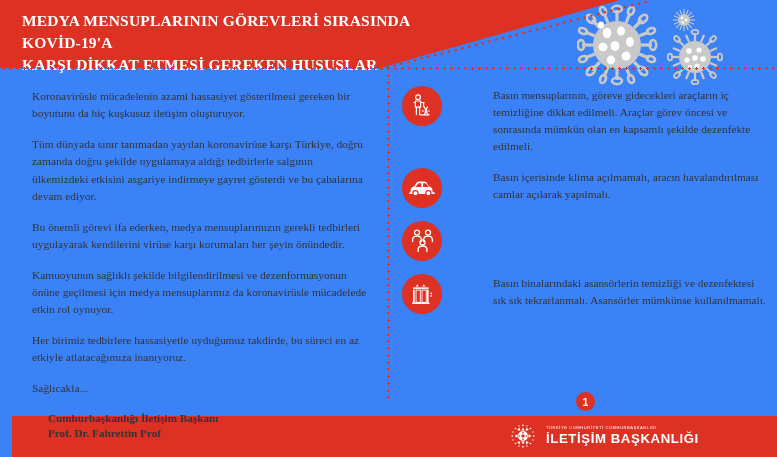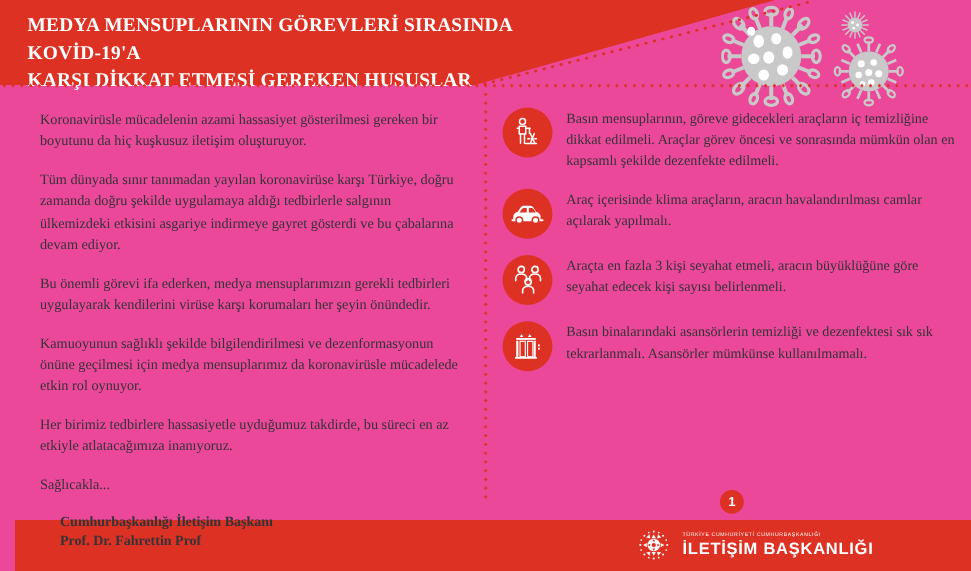--- a/index.html
+++ b/index.html
@@ -4,21 +4,21 @@
 <style>
   html, body {
     margin: 0;
     padding: 0;
     background: #ffffff;
   }
   .page {
     position: relative;
     width: 777px;
     height: 457px;
-    background: #ec4899;
+    background: #3b82f6;
     overflow: hidden;
     font-family: "Liberation Serif", serif;
   }
 
   
   .header-band {
     position: absolute;
     left: 0;
     top: 0;
     width: 620px;
@@ -118,20 +118,21 @@
     position: absolute;
     left: 402px;
     top: 86px;
     width: 368px;
     z-index: 4;
   }
   .tip {
     display: flex;
     align-items: flex-start;
     margin-bottom: 13px;
+    gap: 40px;
   }
   .tip-icon {
     flex: 0 0 auto;
     width: 40px;
     height: 40px;
     border-radius: 50%;
     background: #dd3124;
     margin-right: 11px;
     position: relative;
     display: flex;
@@ -389,37 +390,36 @@
           <g fill="#dd3124">
             <path d="M9.6 10.2 c0.4-0.6 0.9-0.9 1.7-0.9 h2.1 v3.6 H7.6 z"></path>
             <path d="M15.1 9.3 h2 c0.8 0 1.3 0.3 1.7 0.9 l2 2.7 h-5.7 z"></path>
           </g>
           <g fill="#ffffff" stroke="#dd3124" stroke-width="1.2">
             <circle cx="7.4" cy="19.2" r="2.6"></circle>
             <circle cx="20.4" cy="19.2" r="2.6"></circle>
           </g>
         </svg>
       </div>
-      <div class="tip-text">Araç içerisinde klima araçların, aracın havalandırılması camlar açılarak yapılmalı.</div>
+      <div class="tip-text">Basın içerisinde klima açılmamalı, aracın havalandırılması camlar açılarak yapılmalı.</div>
     </div>
 
     <div class="tip">
       <div class="tip-icon">
         <svg width="27" height="27" viewBox="0 0 27 27" xmlns="http://www.w3.org/2000/svg">
           <g stroke="#ffffff" stroke-width="1.3" fill="none" stroke-linecap="round">
             <circle cx="8" cy="5.6" r="2.5"></circle>
             <path d="M3.6 14.6 v-1.8 c0-2.2 1.9-3.6 4.4-3.6 s4.4 1.4 4.4 3.6 v1.8"></path>
             <circle cx="19" cy="5.6" r="2.5"></circle>
             <path d="M14.6 14.6 v-1.8 c0-2.2 1.9-3.6 4.4-3.6 s4.4 1.4 4.4 3.6 v1.8"></path>
             <circle cx="13.5" cy="15.4" r="2.5"></circle>
             <path d="M9.1 24.4 v-1.8 c0-2.2 1.9-3.6 4.4-3.6 s4.4 1.4 4.4 3.6 v1.8"></path>
           </g>
         </svg>
       </div>
-      <div class="tip-text">Araçta en fazla 3 kişi seyahat etmeli, aracın büyüklüğüne göre seyahat edecek kişi sayısı belirlenmeli.</div>
     </div>
 
     <div class="tip">
       <div class="tip-icon">
         <svg width="26" height="26" viewBox="0 0 26 26" xmlns="http://www.w3.org/2000/svg">
           <g fill="#ffffff">
             <rect x="4" y="6.4" width="15.6" height="1.5"></rect>
             <rect x="4" y="8.6" width="1.7" height="13.4"></rect>
             <rect x="17.9" y="8.6" width="1.7" height="13.4"></rect>
             <rect x="6.6" y="8.6" width="5.1" height="13.4"></rect>

